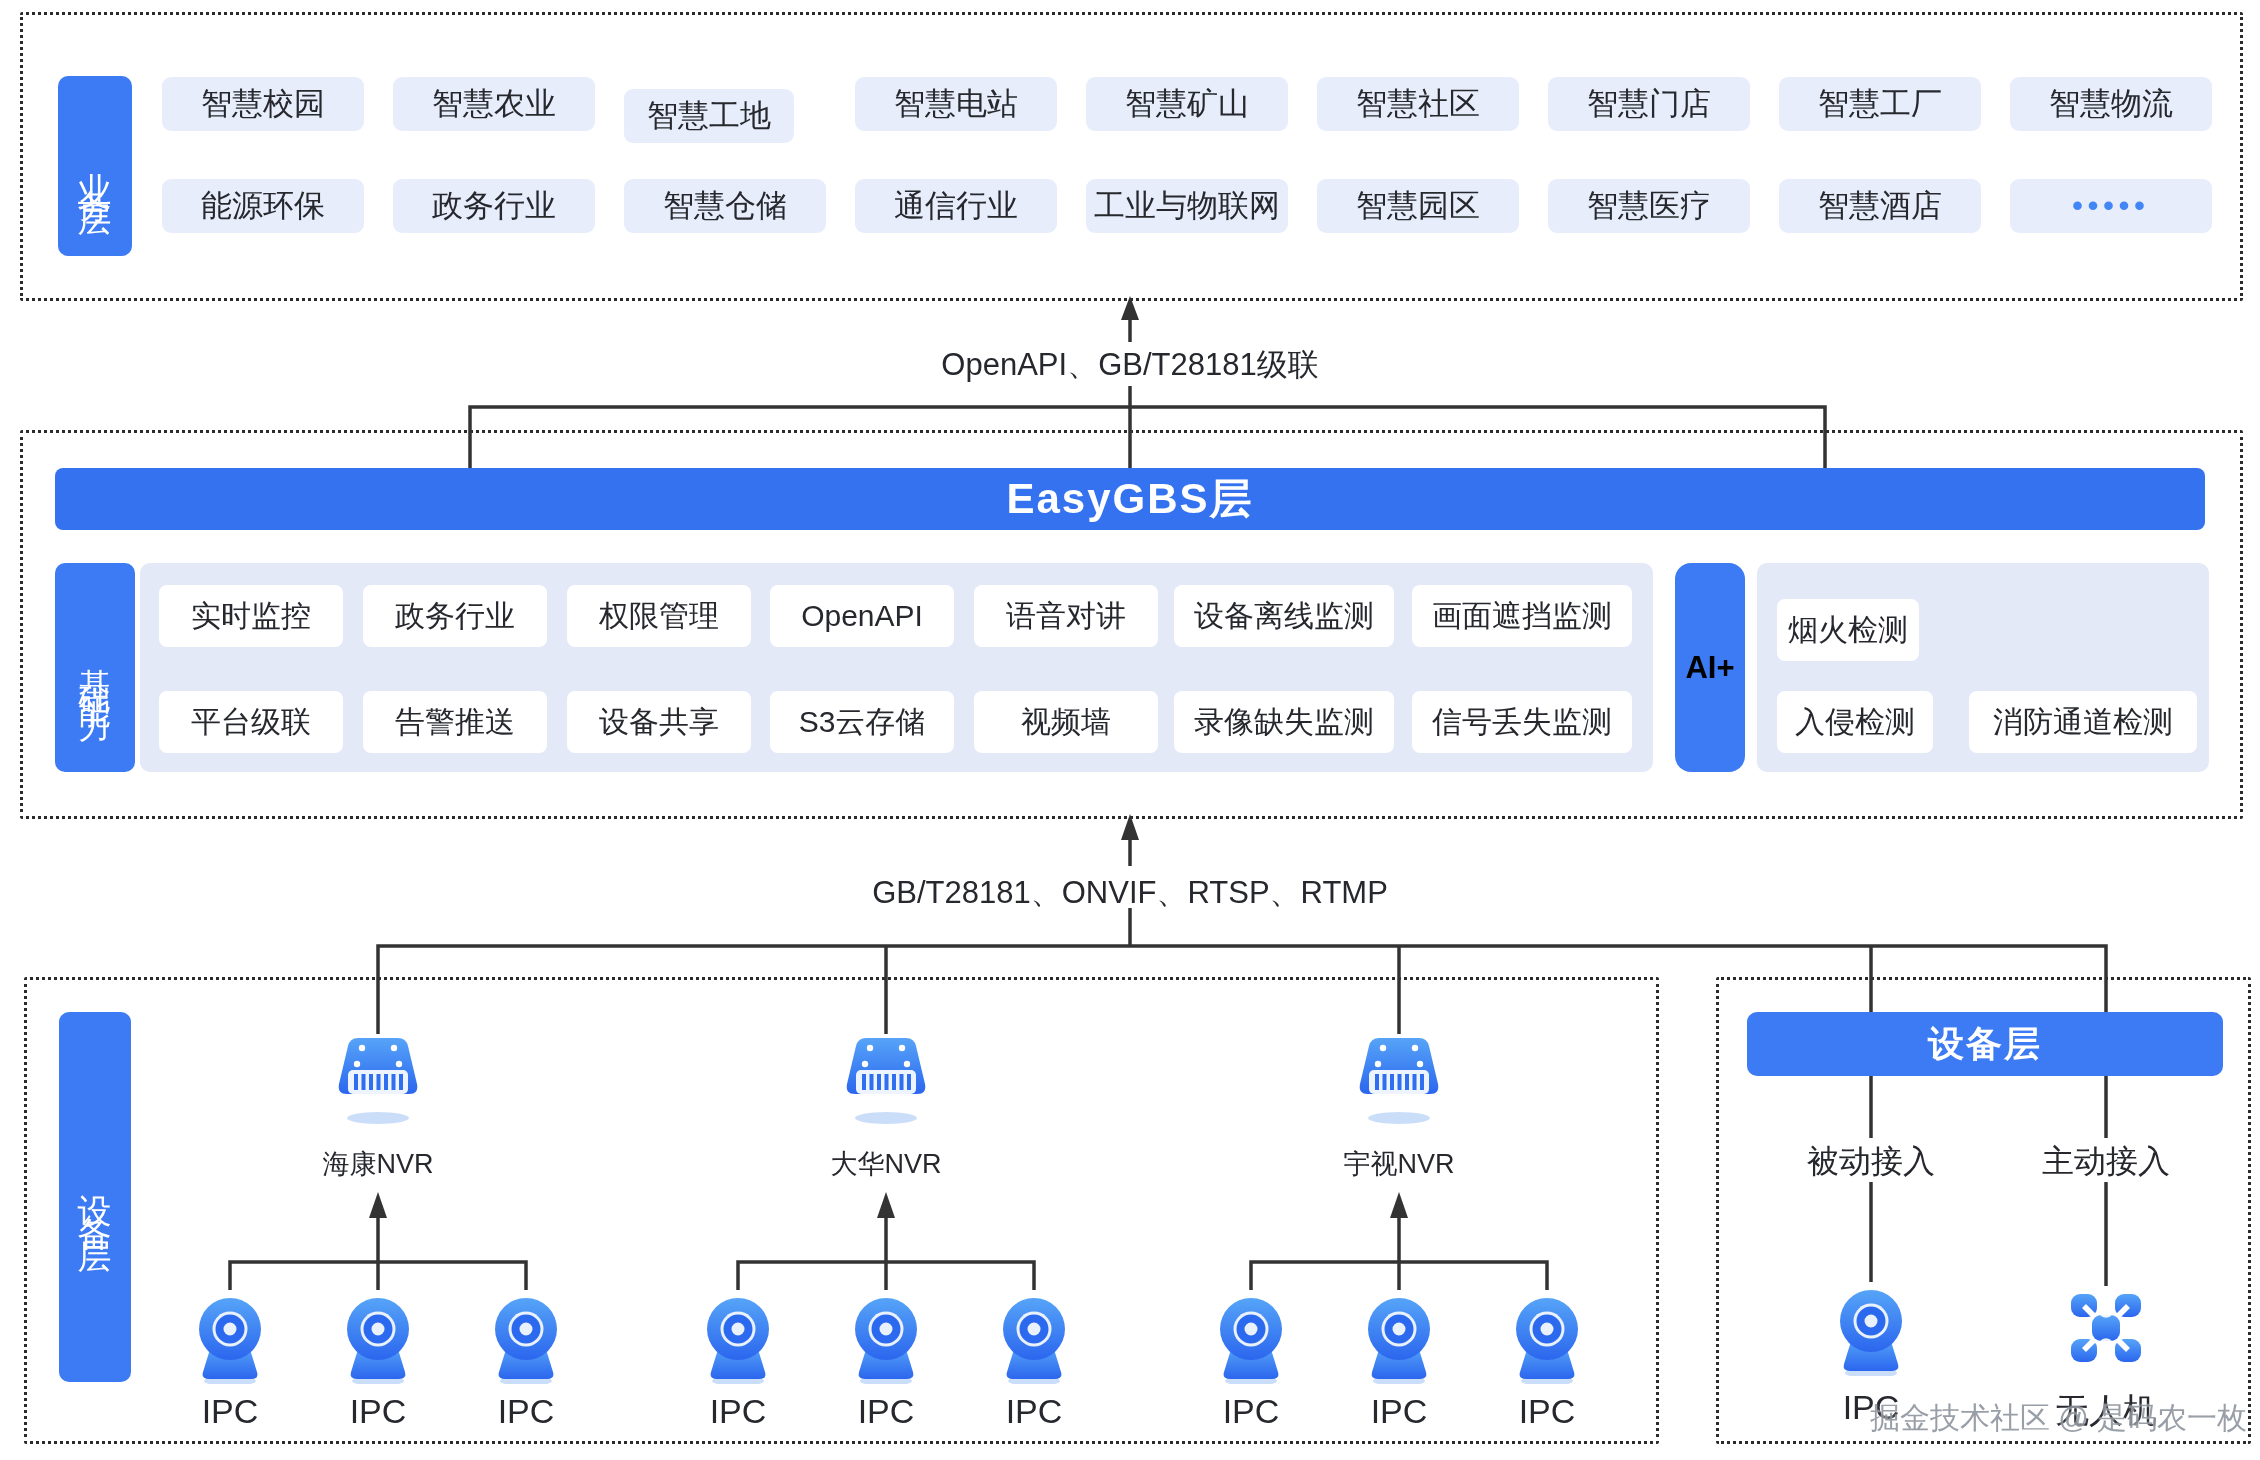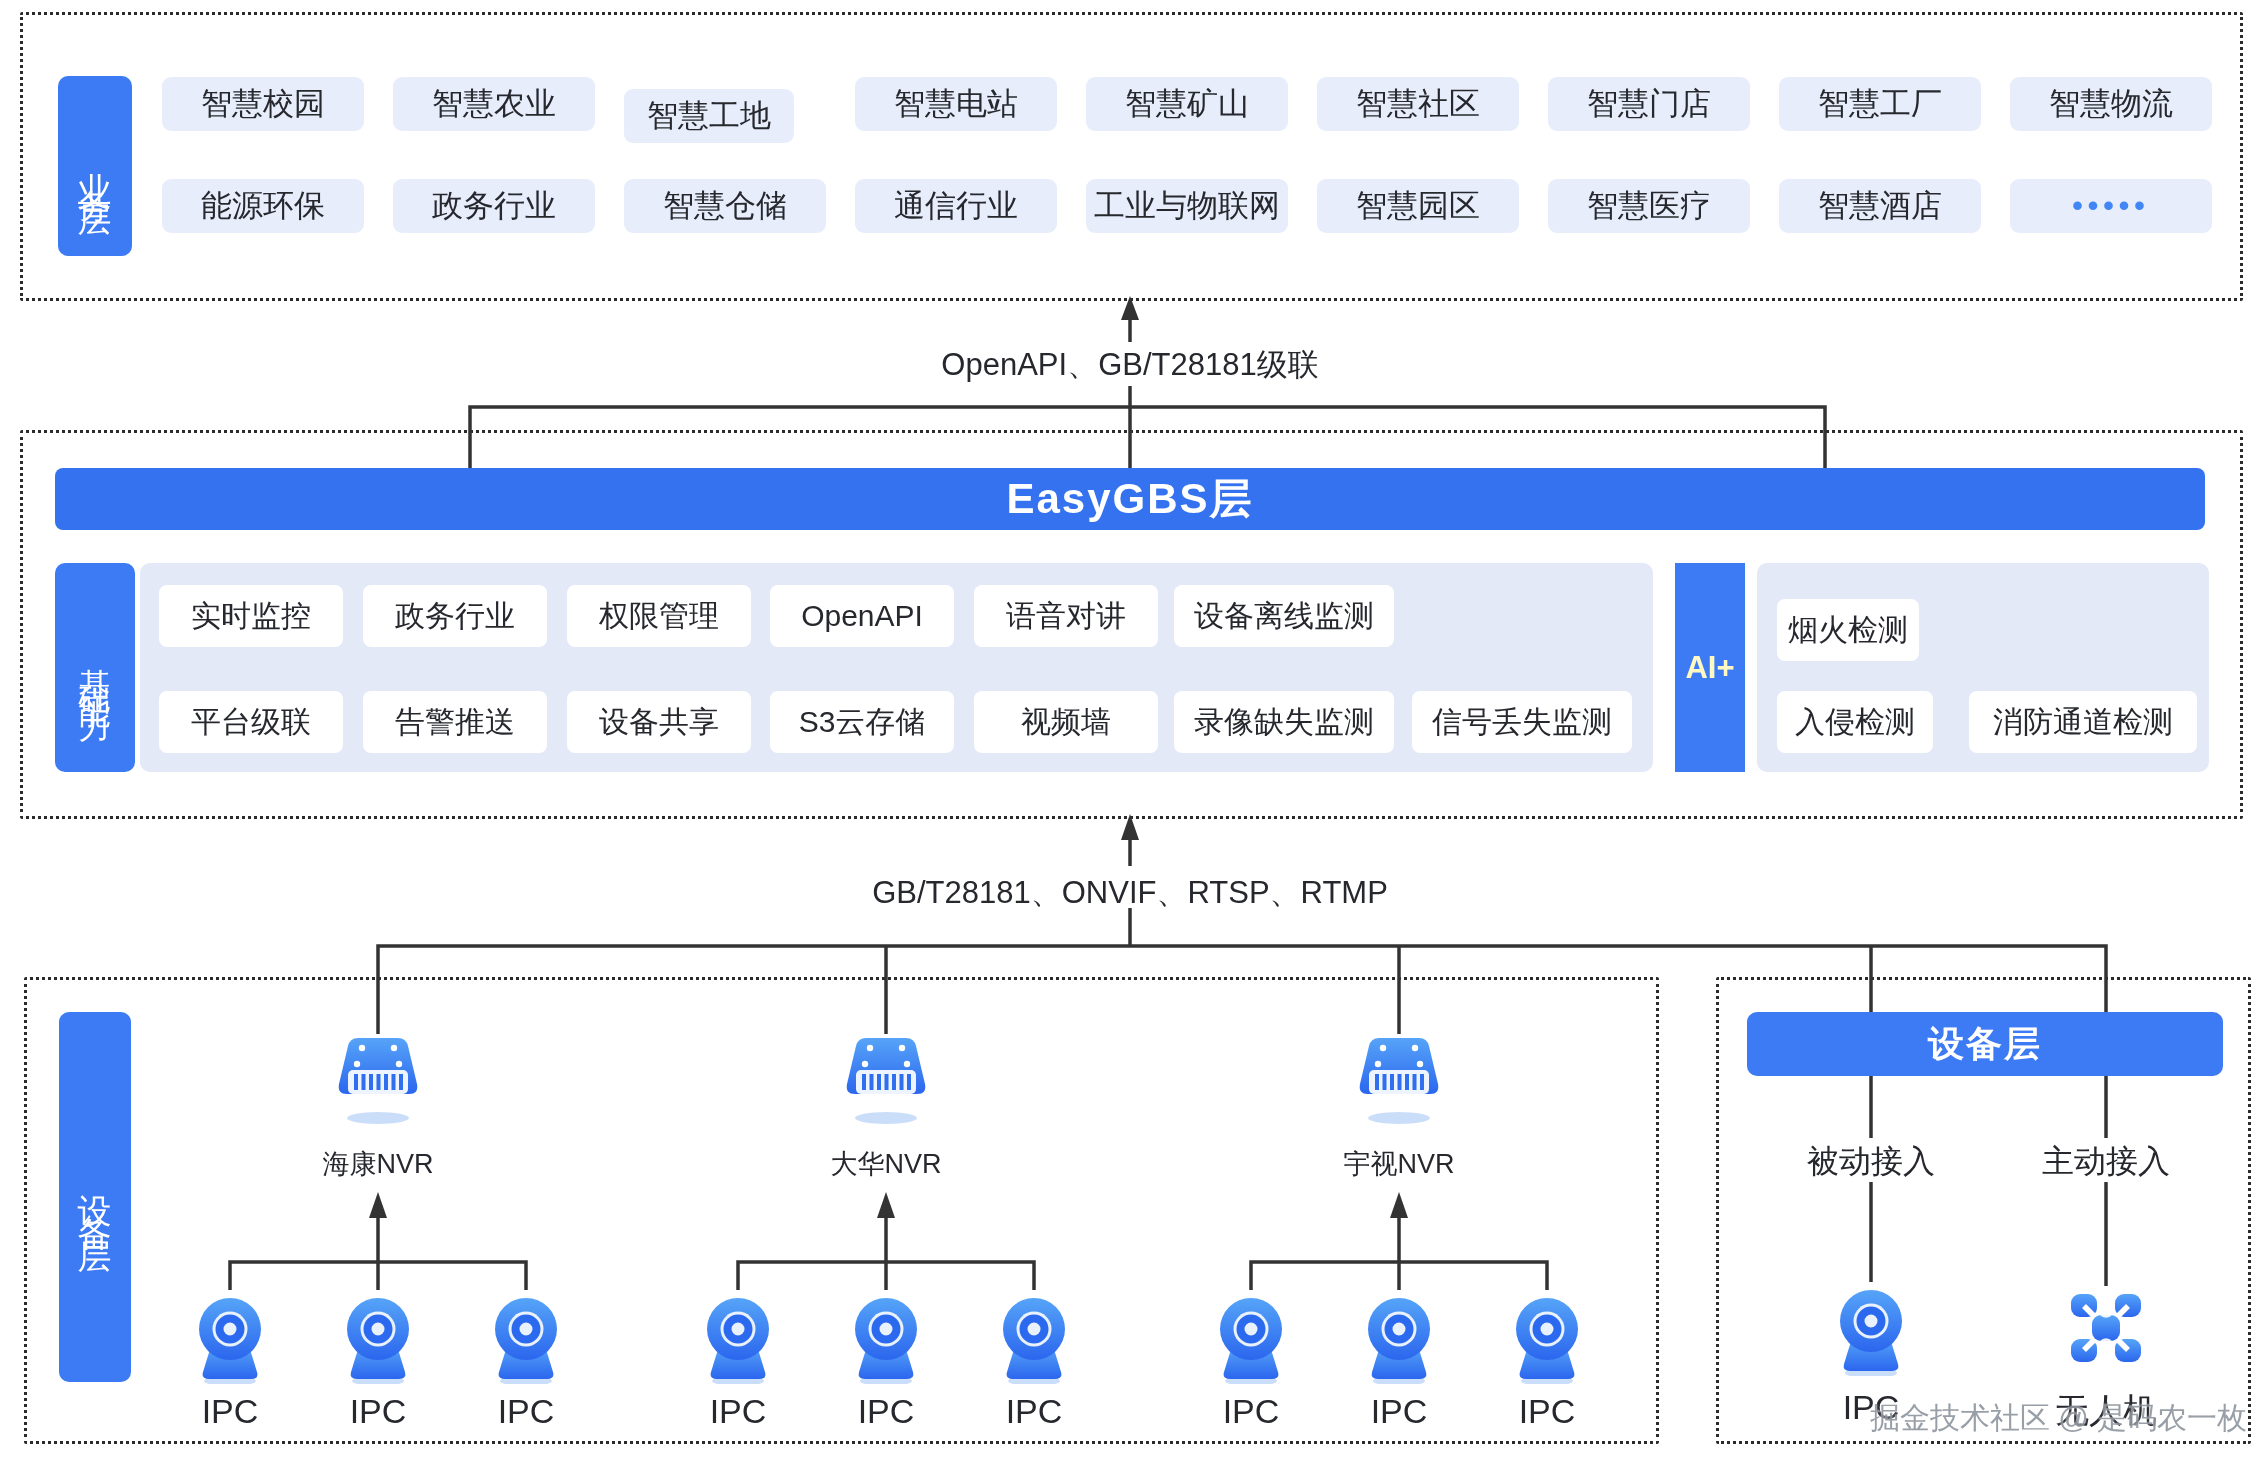--- a/index.html
+++ b/index.html
@@ -13,22 +13,22 @@
   .chip{position:absolute;height:54px;background:#E7EDFB;border-radius:9px;display:flex;
         align-items:center;justify-content:center;font-size:31px;font-weight:500;white-space:nowrap;}
   .chip.dots{color:#4286F5;font-size:30px;letter-spacing:5px;font-weight:700;}
   .panel{position:absolute;background:#E3E9F7;border-radius:10px;}
   .wchip{position:absolute;height:62px;background:#fff;border-radius:8px;display:flex;
          align-items:center;justify-content:center;font-size:30px;font-weight:500;white-space:nowrap;}
   .bigbar{position:absolute;left:55px;top:468px;width:2150px;height:62px;background:#3472EF;
           border-radius:8px;display:flex;align-items:center;justify-content:center;
           color:#fff;font-size:42px;font-weight:700;letter-spacing:2px;}
   .aiblock{position:absolute;left:1675px;top:563px;width:70px;height:209px;background:#3C7BF3;
-          border-radius:0;display:flex;align-items:center;justify-content:center;
-          color:#fef9c3;font-size:31px;font-weight:700;}
+          border-radius:16px;display:flex;align-items:center;justify-content:center;
+          color:#000000;font-size:31px;font-weight:700;}
   .linklabel{position:absolute;font-size:31px;font-weight:500;text-align:center;white-space:nowrap;}
   .nodelabel{position:absolute;font-size:27px;font-weight:500;text-align:center;white-space:nowrap;}
   .iconwrap{position:absolute;}
   .headerbar{position:absolute;left:1747px;top:1012px;width:476px;height:64px;background:#3C7BF3;
           border-radius:10px;display:flex;align-items:center;justify-content:center;
           color:#fff;font-size:36px;font-weight:700;letter-spacing:2px;}
   .watermark{position:absolute;left:1870px;top:1398px;width:372px;text-align:right;font-size:30px;
           color:#8E959E;opacity:.9;text-shadow:0 0 2px #fff;white-space:nowrap;}
   svg.overlay{position:absolute;left:0;top:0;z-index:3;}
   .z4{z-index:4;}
@@ -75,20 +75,21 @@
     <span style="font-size:32px;letter-spacing:14px;padding-top:7px;">基础能力</span>
   </div>
 
   <div class="panel" style="left:140px;top:563px;width:1513px;height:209px;"></div>
   <div class="wchip" style="left:159px;top:585px;width:184px;">实时监控</div>
   <div class="wchip" style="left:363px;top:585px;width:184px;">政务行业</div>
   <div class="wchip" style="left:567px;top:585px;width:184px;">权限管理</div>
   <div class="wchip" style="left:770px;top:585px;width:184px;">OpenAPI</div>
   <div class="wchip" style="left:974px;top:585px;width:184px;">语音对讲</div>
   <div class="wchip" style="left:1174px;top:585px;width:220px;">设备离线监测</div>
+  <div class="wchip" style="left:1412px;top:585px;width:220px;">画面遮挡监测</div>
   <div class="wchip" style="left:159px;top:691px;width:184px;">平台级联</div>
   <div class="wchip" style="left:363px;top:691px;width:184px;">告警推送</div>
   <div class="wchip" style="left:567px;top:691px;width:184px;">设备共享</div>
   <div class="wchip" style="left:770px;top:691px;width:184px;">S3云存储</div>
   <div class="wchip" style="left:974px;top:691px;width:184px;">视频墙</div>
   <div class="wchip" style="left:1174px;top:691px;width:220px;">录像缺失监测</div>
   <div class="wchip" style="left:1412px;top:691px;width:220px;">信号丢失监测</div>
 
   <div class="aiblock">AI+</div>
   <div class="panel" style="left:1757px;top:563px;width:452px;height:209px;"></div>

